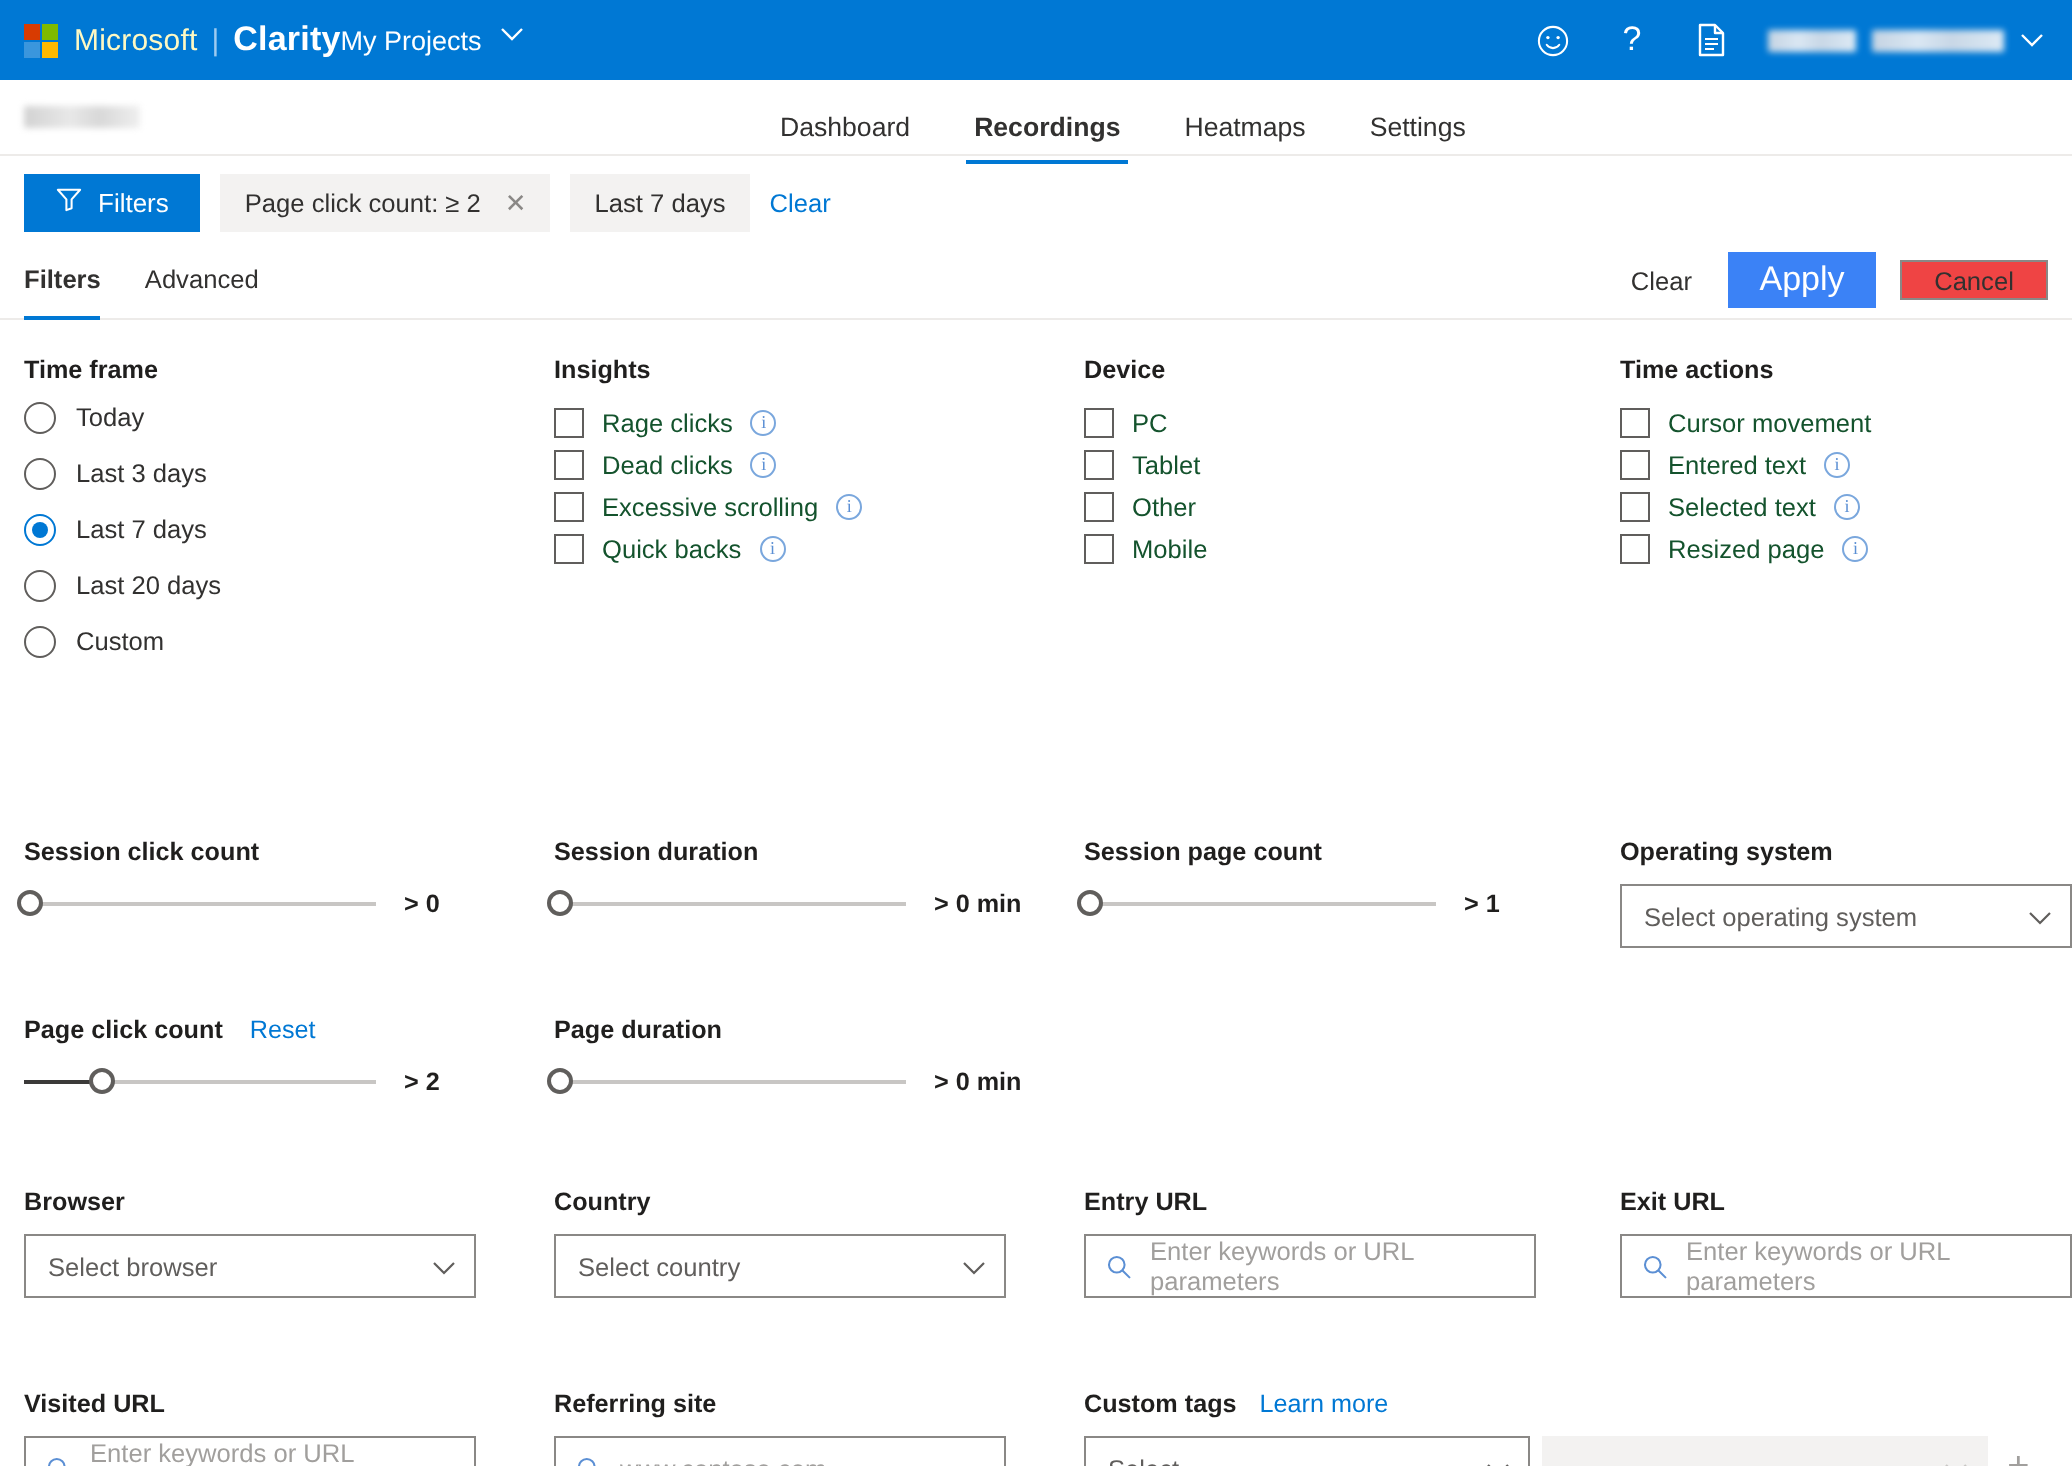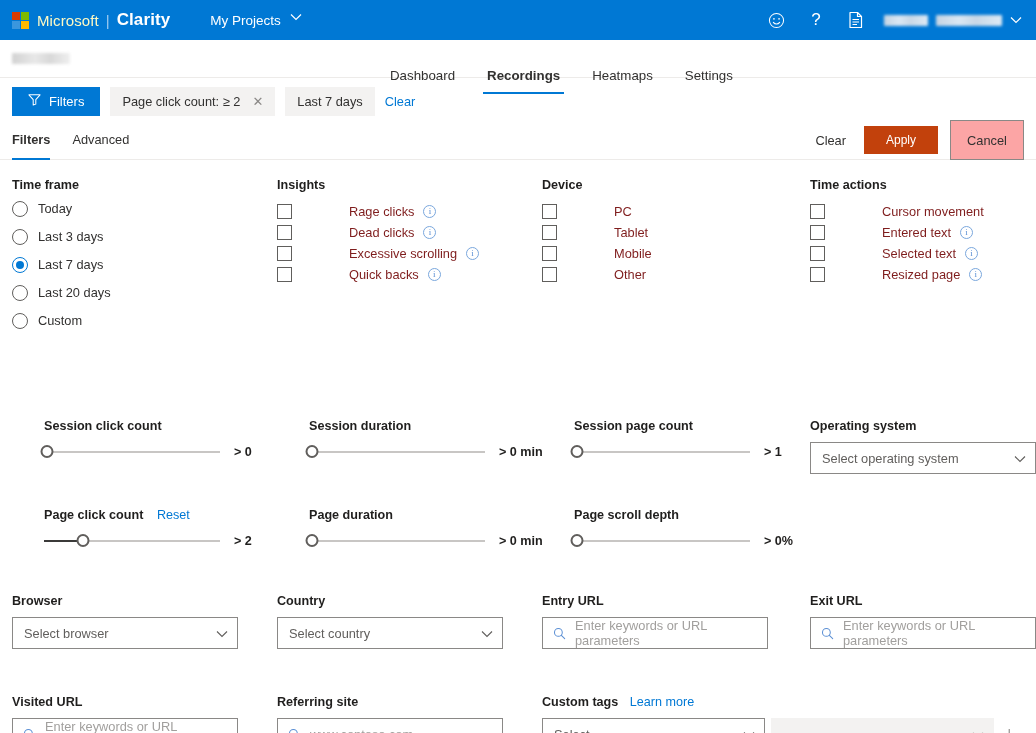--- a/index.html
+++ b/index.html
@@ -33,21 +33,21 @@
   .ms-logo i:nth-child(2) { background: #7fba00; }
   .ms-logo i:nth-child(3) { background: #3a96dd; }
   .ms-logo i:nth-child(4) { background: #ffb900; }
   .brand-ms { color: #fef9c3; font-size: 15px; letter-spacing: .1px; }
   .brand-sep {
     color: #9ecbf0; font-size: 15px; margin: 0 7px; font-weight: 300;
   }
   .brand-app { color: #ffffff; font-size: 17px; font-weight: 600; letter-spacing: .1px; }
   .projects-menu {
     display: flex; gap: 9px;
-    margin-left: 40px; color: #ffffff; font-size: 13.5px; cursor: pointer;
+    color: #ffffff; font-size: 13.5px; cursor: pointer;
   }
   .chev { display: inline-block; }
   .chev svg { display: block; }
 
   .topbar-right {
     position: absolute; right: 10px; top: 0; height: 40px;
     display: flex; align-items: center; gap: 0;
   }
   .tb-icon {
     width: 40px; height: 40px; display: flex; align-items: center; justify-content: center;
@@ -76,21 +76,21 @@
     position: relative;
   }
   .project-blur {
     margin-left: 12px;
     width: 58px; height: 11px;
     background: linear-gradient(90deg,#d2d2d2 0%, #e8e8e8 40%, #d8d8d8 65%, #efefef 100%);
     filter: blur(1.5px);
     border-radius: 1px;
   }
   .nav-tabs {
-    position: absolute; left: 374px; top: 16px;
+    position: absolute; left: 374px; top: 4px;
     display: flex; align-items: stretch; height: 36px; gap: 0;
   }
   .nav-tab {
     padding: 0 16px; height: 38px;
     display: flex; align-items: center;
     font-size: 13.3px; color: #323130; cursor: pointer;
     position: relative;
   }
   .nav-tab.active { font-weight: 600; }
   .nav-tab.active::after {
@@ -136,27 +136,27 @@
   }
   .panel-actions {
     position: absolute; right: 12px; top: 0; height: 40px;
     display: flex; align-items: center; gap: 12px;
   }
   .btn-clear {
     background: none; border: none; font-size: 12.8px; color: #323130;
     cursor: pointer; font-family: inherit; padding: 6px 6px;
   }
   .btn-apply {
-    background: #c2410c; color: #fff; border: none;
-    height: 28px; min-width: 74px; font-size: 12px; cursor: pointer;
+    background: #3b82f6; color: #fff; border: none;
+    height: 28px; min-width: 74px; font-size: 17px; cursor: pointer;
     font-family: inherit;
   }
   .btn-cancel {
-    background: #fca5a5; color: #323130; border: 1px solid #8a8886;
-    height: 40px; min-width: 74px; font-size: 12.8px; cursor: pointer;
+    background: #ef4444; color: #323130; border: 1px solid #8a8886;
+    height: 20px; min-width: 74px; font-size: 12.8px; cursor: pointer;
     font-family: inherit;
   }
 
   
   .content { padding: 0 12px; position: relative; }
   .grid4 {
     display: grid;
     grid-template-columns: 265px 265px 268px 1fr;
     column-gap: 0;
   }
@@ -185,31 +185,31 @@
 
   
   .check-row {
     display: flex; align-items: center; gap: 9px;
     height: 21px; cursor: pointer;
   }
   .cbox {
     width: 15px; height: 15px; border: 1px solid #605e5c;
     background: #fff; flex: none;
   }
-  .check-label { font-size: 12.8px; color: #7f1d1d; margin-left: 48px; }
+  .check-label { font-size: 12.8px; color: #14532d; }
   .info-i {
     width: 13px; height: 13px; border-radius: 50%;
     border: 1px solid #7aa7dd; color: #5b8fd4;
     font-size: 9px; line-height: 11px; text-align: center;
     display: inline-block; flex: none; cursor: pointer;
     font-family: "Liberation Serif", serif;
   }
 
   
-  .slider-block { margin-bottom: 0; margin-left: 32px; }
+  .slider-block { margin-bottom: 0; }
   .slider-label {
     font-size: 12.6px; font-weight: 700; color: #201f1e; margin-bottom: 12px;
   }
   .slider-label .reset {
     font-weight: 400; color: #0078d4; margin-left: 10px; cursor: pointer;
   }
   .slider-row { display: flex; align-items: center; gap: 14px; }
   .track {
     position: relative; height: 14px; width: 176px; flex: none; cursor: pointer;
   }
@@ -428,25 +428,25 @@
         <div class="check-row">
           <span class="cbox"></span>
           <span class="check-label">PC</span>
         </div>
         <div class="check-row">
           <span class="cbox"></span>
           <span class="check-label">Tablet</span>
         </div>
         <div class="check-row">
           <span class="cbox"></span>
+          <span class="check-label">Other</span>
+        </div>
+        <div class="check-row">
+          <span class="cbox"></span>
           <span class="check-label">Mobile</span>
-        </div>
-        <div class="check-row">
-          <span class="cbox"></span>
-          <span class="check-label">Other</span>
         </div>
       </div>
     </div>
 
     <div class="col">
       <div class="sec-title">Time actions</div>
       <div style="margin-top:9px;">
         <div class="check-row">
           <span class="cbox"></span>
           <span class="check-label">Cursor movement</span>
@@ -543,31 +543,20 @@
       <div class="slider-row">
         <div class="track">
           <div class="rail"></div>
           <div class="fill" style="width:0%"></div>
           <div class="thumb" style="left:3px"></div>
         </div>
         <span class="slider-val">&gt; 0 min</span>
       </div>
     </div>
 
-    <div class="col slider-block">
-      <div class="slider-label">Page scroll depth</div>
-      <div class="slider-row">
-        <div class="track">
-          <div class="rail"></div>
-          <div class="fill" style="width:0%"></div>
-          <div class="thumb" style="left:3px"></div>
-        </div>
-        <span class="slider-val">&gt; 0%</span>
-      </div>
-    </div>
 
     <div class="col"></div>
   </div>
 
   <div class="grid4" style="margin-top:46px;">
 
     <div class="col">
       <div class="field-label">Browser</div>
       <div class="select">
         <span class="cv">Select browser</span>

